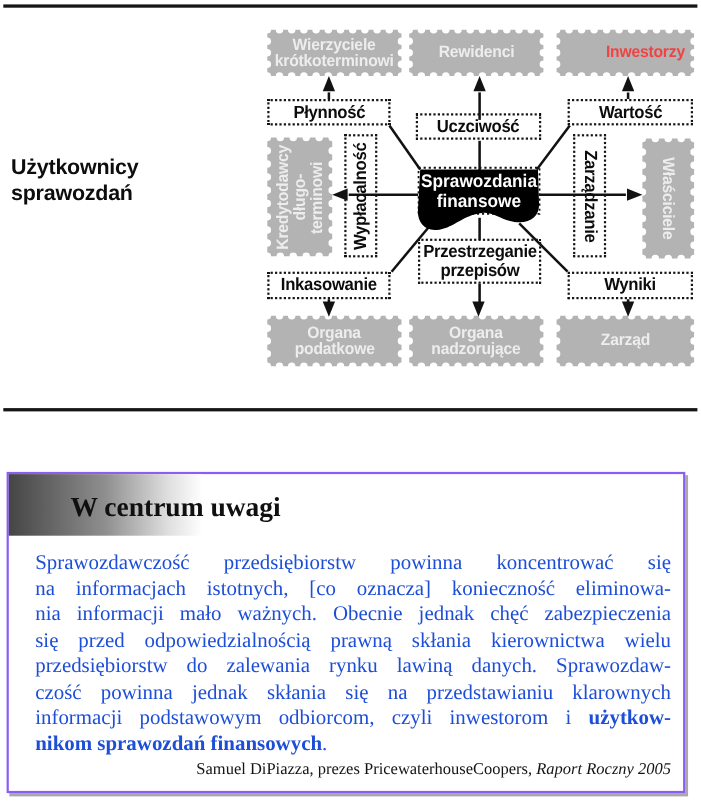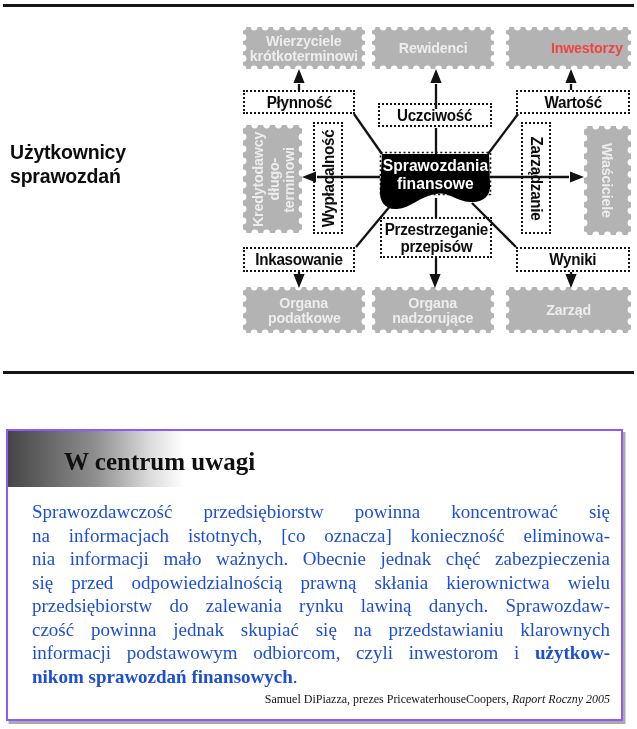--- a/index.html
+++ b/index.html
@@ -28,21 +28,21 @@
   .focus-title{position:absolute;left:56px;top:17px;font-family:"Liberation Serif",serif;
                font-weight:bold;font-size:25px;color:#101010;}
   .focus-body{position:absolute;left:24px;top:69px;width:578px;
               font-family:"Liberation Serif",serif;font-size:19px;line-height:23.5px;color:#1d4ed8;}
   .jl{text-align:justify;height:23.5px;overflow:hidden;}
   .jl::after{content:"";display:inline-block;width:100%;height:0;}
   .ll{text-align:left;height:23.5px;}
   .b{font-weight:bold;}
   .it{font-style:italic;}
   .attribution{position:absolute;left:24px;top:261px;width:578px;text-align:right;
-               font-family:"Liberation Serif",serif;font-size:12px;color:#141414;}
+               font-family:"Liberation Serif",serif;font-size:15px;color:#141414;}
 </style>
 </head>
 <body>
 
 <div class="page">
   <div class="rule" style="top:4px"></div>
   <div class="rule" style="top:371px"></div>
 
   <div class="caption">
       <div>Użytkownicy</div>
@@ -165,19 +165,19 @@
 
   <div class="focus-box">
     <div class="grad-bar"></div>
     <div class="focus-title">W centrum uwagi</div>
     <div class="focus-body" id="focus-body">
         <div class="jl"><span>Sprawozdawczość przedsiębiorstw powinna koncentrować się</span></div>
         <div class="jl"><span>na informacjach istotnych, [co oznacza] konieczność eliminowa-</span></div>
         <div class="jl"><span>nia informacji mało ważnych. Obecnie jednak chęć zabezpieczenia</span></div>
         <div class="jl"><span>się przed odpowiedzialnością prawną skłania kierownictwa wielu</span></div>
         <div class="jl"><span>przedsiębiorstw do zalewania rynku lawiną danych. Sprawozdaw-</span></div>
-        <div class="jl"><span>czość powinna jednak skupiać się na przedstawianiu klarownych</span></div>
+        <div class="jl"><span>czość powinna jednak skłania się na przedstawianiu klarownych</span></div>
         <div class="jl"><span>informacji podstawowym odbiorcom, czyli inwestorom i </span><span class="b">użytkow-</span></div>
         <div class="ll"><span class="b">nikom sprawozdań finansowych</span><span>.</span></div>
       </div>
     <div class="attribution" id="attribution"><span>Samuel DiPiazza, prezes PricewaterhouseCoopers, </span><span class="it">Raport Roczny 2005</span></div>
   </div>
 </div>
 
 </body></html>

